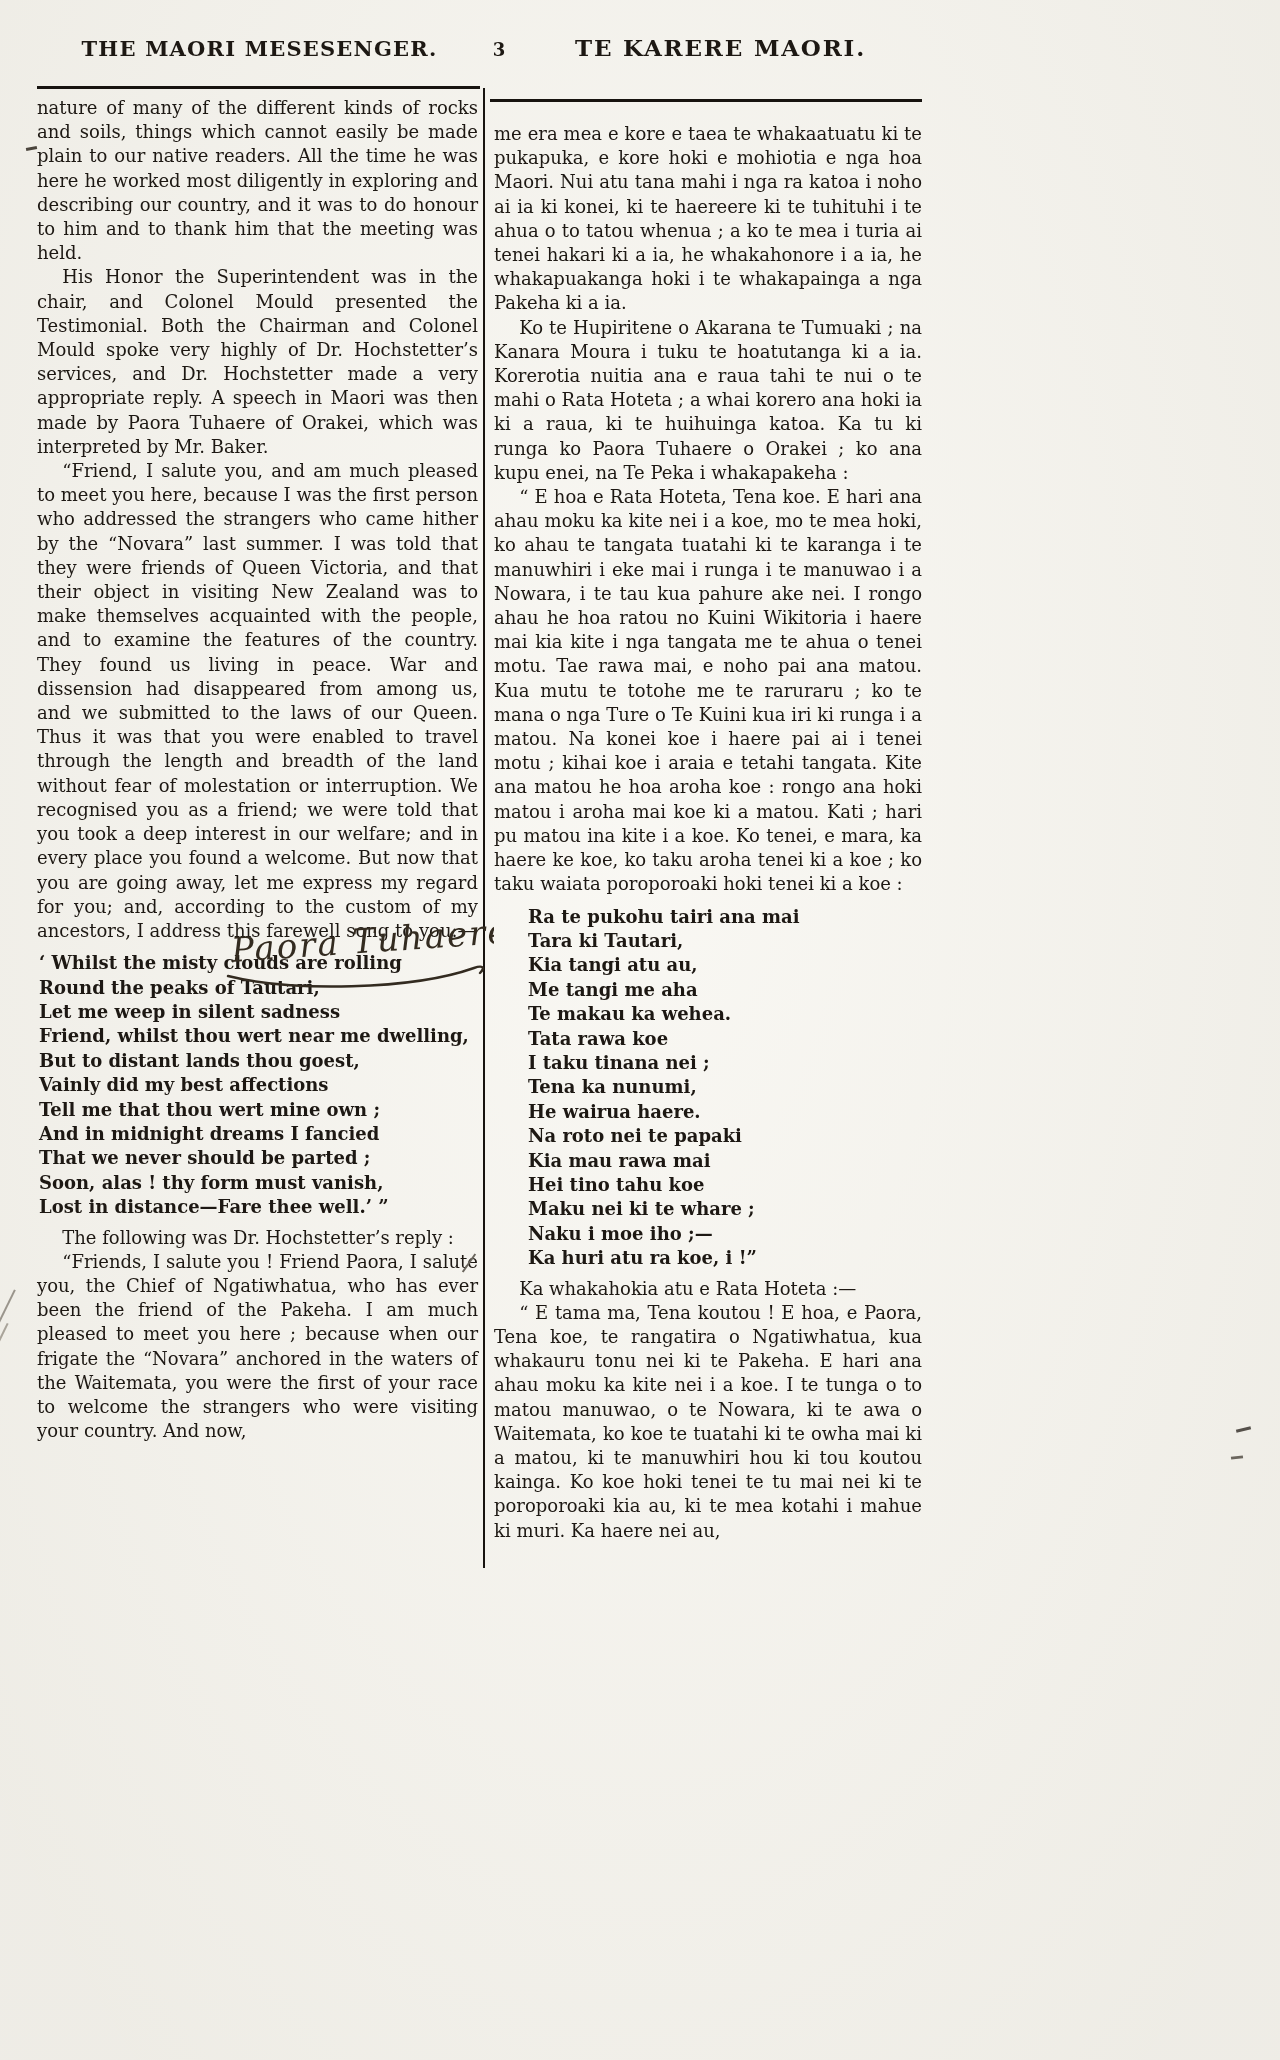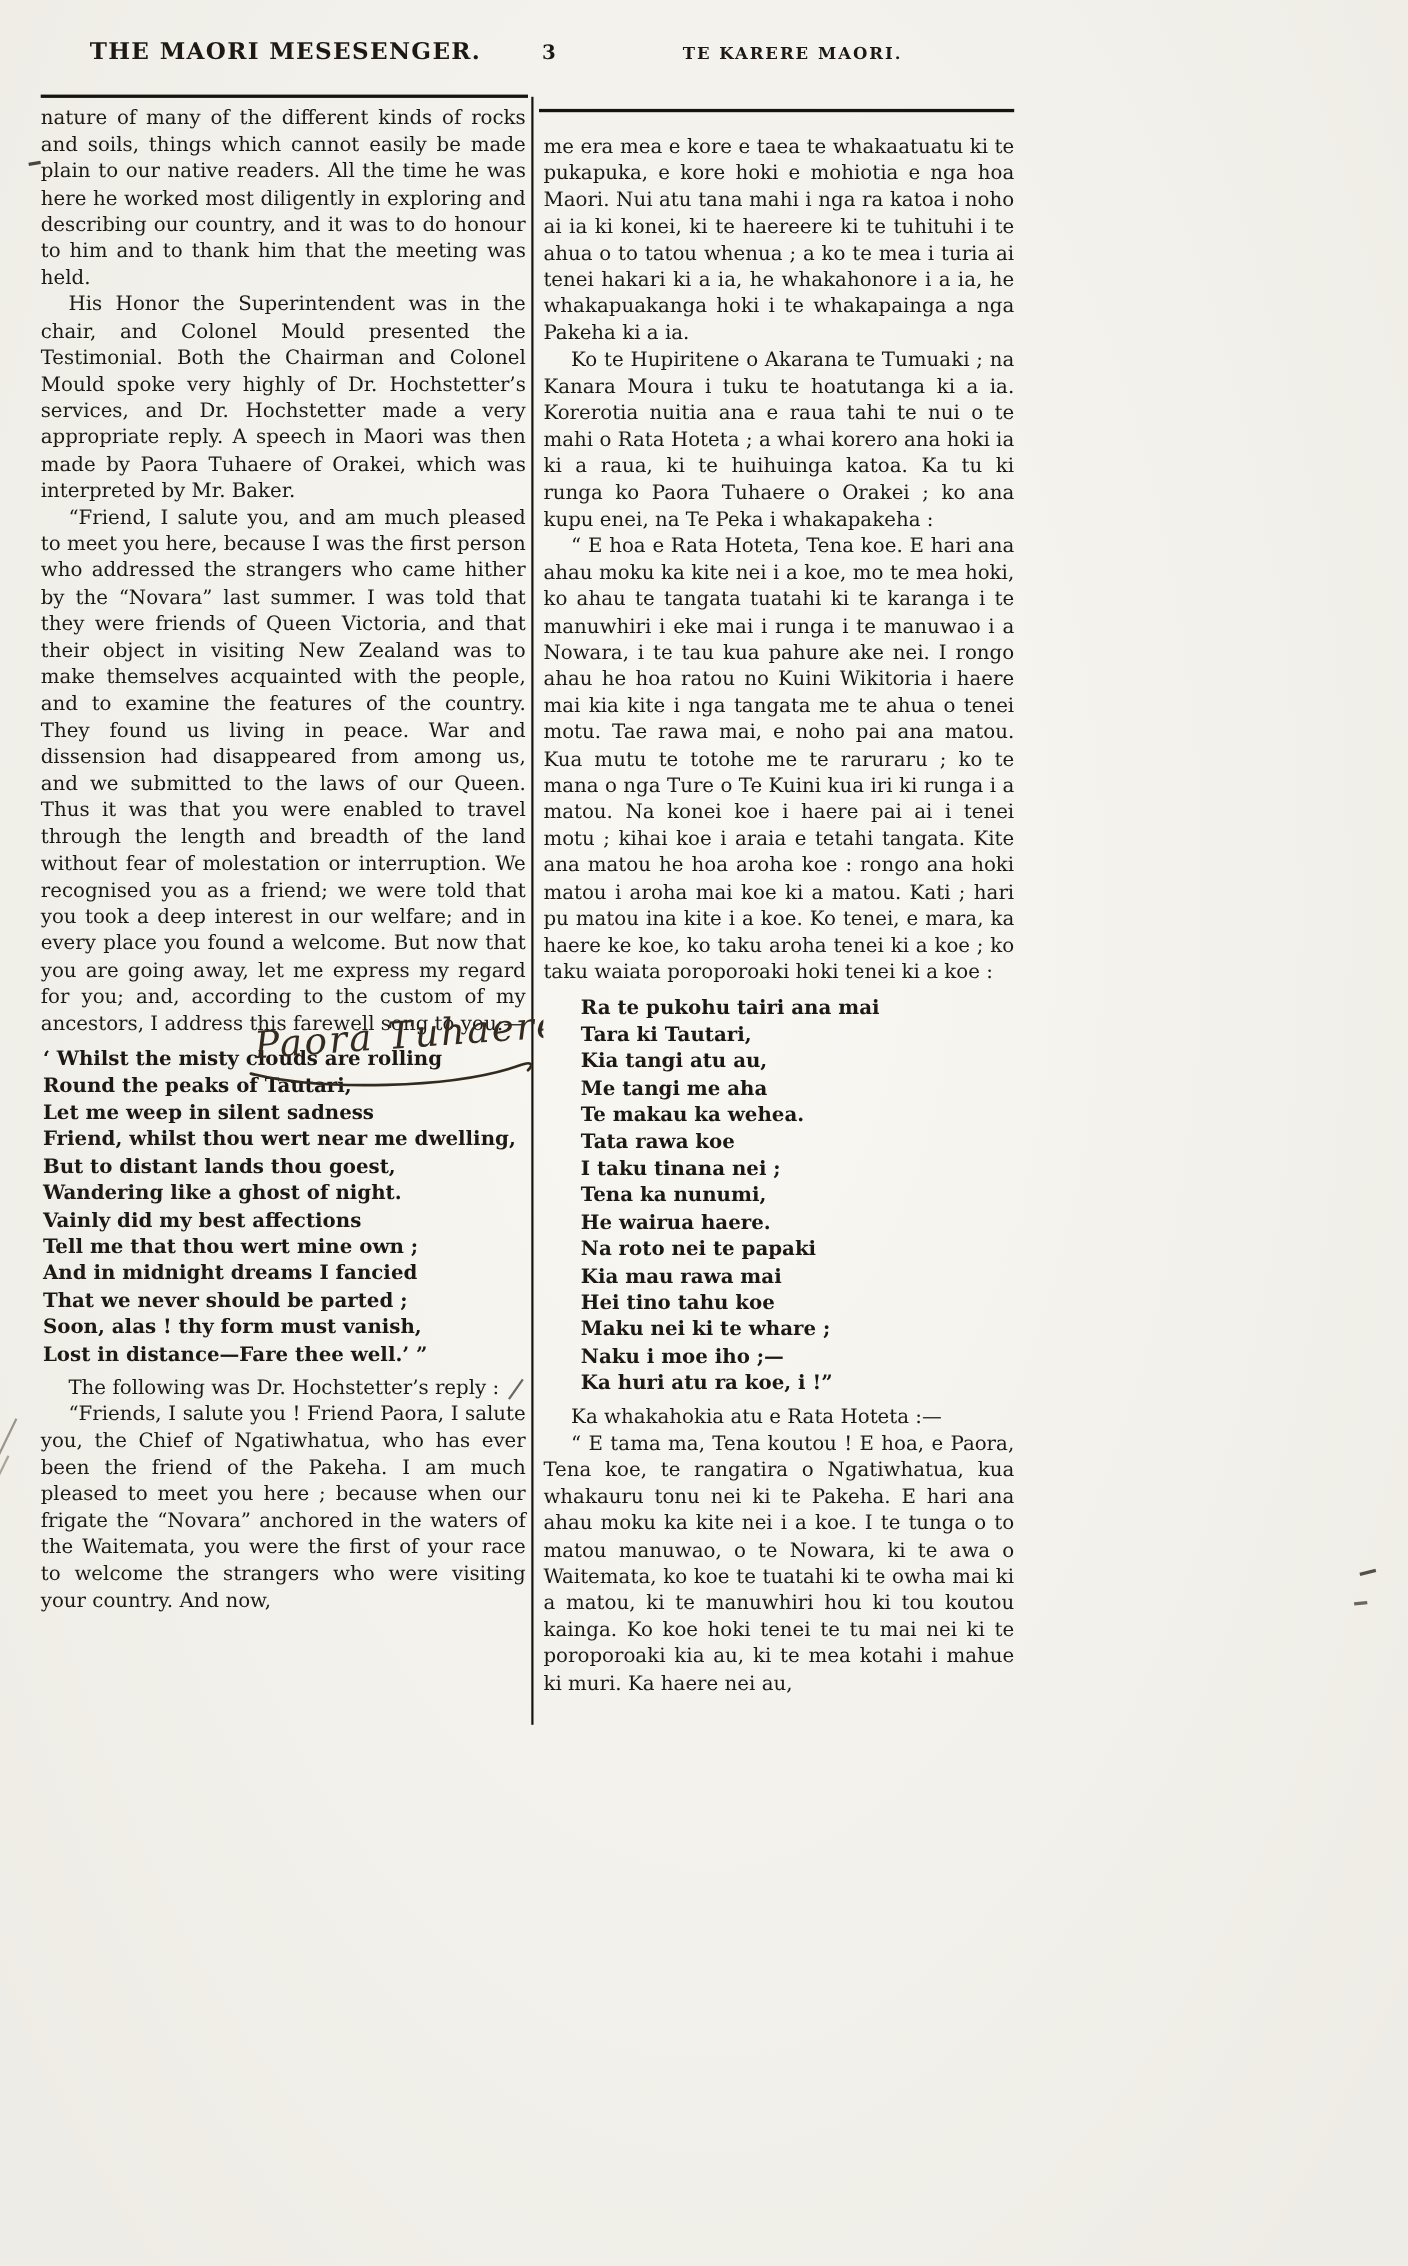--- a/index.html
+++ b/index.html
@@ -16,21 +16,21 @@
     background:
       radial-gradient(ellipse at 50% 40%, rgba(255,255,255,0.35), rgba(0,0,0,0.03) 90%),
       #f6f4ed;
   }
   .header {
     position:absolute; top:34px; left:37px; width:888px;
     display:flex; align-items:baseline;
   }
   .header .title-left  { width:445px; text-align:center; font-weight:bold; font-size:21px; letter-spacing:1.2px; }
   .header .page-num    { width:34px;  text-align:center; font-weight:bold; font-size:18px; }
-  .header .title-right { flex:1;      text-align:center; font-weight:bold; font-size:15px; letter-spacing:1.8px; }
+  .header .title-right { flex:1;      text-align:center; font-weight:bold; font-size:23px; letter-spacing:1.8px; }
   .rule-left  { position:absolute; left:37px;  top:86px; width:443px; height:3px; background:#17130f; }
   .rule-right { position:absolute; left:490px; top:99px; width:432px; height:3px; background:#17130f; }
   .divider    { position:absolute; left:483px; top:88px; width:2px; height:1480px; background:#17130f; }
 
   .col { position:absolute; font-size:18px; line-height:24.2px; }
   .col-left  { left:37px;  top:96px;  width:441px; }
   .col-right { left:494px; top:122px; width:428px; }
 
   .para { margin:0; text-align:justify; }
   .indent { text-indent:1.4em; }
@@ -74,21 +74,20 @@
   <div class="col col-left">
     <p class="para">nature of many of the different kinds of rocks and soils, things which cannot easily be made plain to our native readers.  All the time he was here he worked most diligently in exploring and describing our country, and it was to do honour to him and to thank him that the meeting was held.</p>
     <p class="para indent">His Honor the Superintendent was in the chair, and Colonel Mould presented the Testimonial.  Both the Chairman and Colonel Mould spoke very highly of Dr. Hochstetter’s services, and Dr. Hochstetter made a very appropriate reply.  A speech in Maori was then made by Paora Tuhaere of Orakei, which was interpreted by Mr. Baker.</p>
     <p class="para indent">“Friend, I salute you, and am much pleased to meet you here, because I was the first person who addressed the strangers who came hither by the “Novara” last summer. I was told that they were friends of Queen Victoria, and that their object in visiting New Zealand was to make themselves acquainted with the people, and to examine the features of the country.  They found us living in peace.  War and dissension had disappeared from among us, and we submitted to the laws of our Queen.  Thus it was that you were enabled to travel through the length and breadth of the land without fear of molestation or interruption.  We recognised you as a friend; we were told that you took a deep interest in our welfare; and in every place you found a welcome.  But now that you are going away, let me express my regard for you; and, according to the custom of my ancestors, I address this farewell song to you:—</p>
     <div class="poem">
       <div class="poem-line">‘ Whilst the misty clouds are rolling</div>
       <div class="poem-line">Round the peaks of Tautari,</div>
       <div class="poem-line">Let me weep in silent sadness</div>
       <div class="poem-line">Friend, whilst thou wert near me dwelling,</div>
       <div class="poem-line">But to distant lands thou goest,</div>
-      <div class="poem-line">Wandering like a ghost of night.</div>
       <div class="poem-line">Vainly did my best affections</div>
       <div class="poem-line">Tell me that thou wert mine own ;</div>
       <div class="poem-line">And in midnight dreams I fancied</div>
       <div class="poem-line">That we never should be parted ;</div>
       <div class="poem-line">Soon, alas !  thy form must vanish,</div>
       <div class="poem-line">Lost in distance—Fare thee well.’ ”</div>
     </div>
     <p class="para indent">The following was Dr. Hochstetter’s reply :</p>
     <p class="para indent">“Friends, I salute you !  Friend Paora, I salute you, the Chief of Ngatiwhatua, who has ever been the friend of the Pakeha.  I am much pleased to meet you here ; because when our frigate the “Novara” anchored in the waters of the Waitemata, you were the first of your race to welcome the strangers who were visiting your country.  And now,</p>
   </div>

